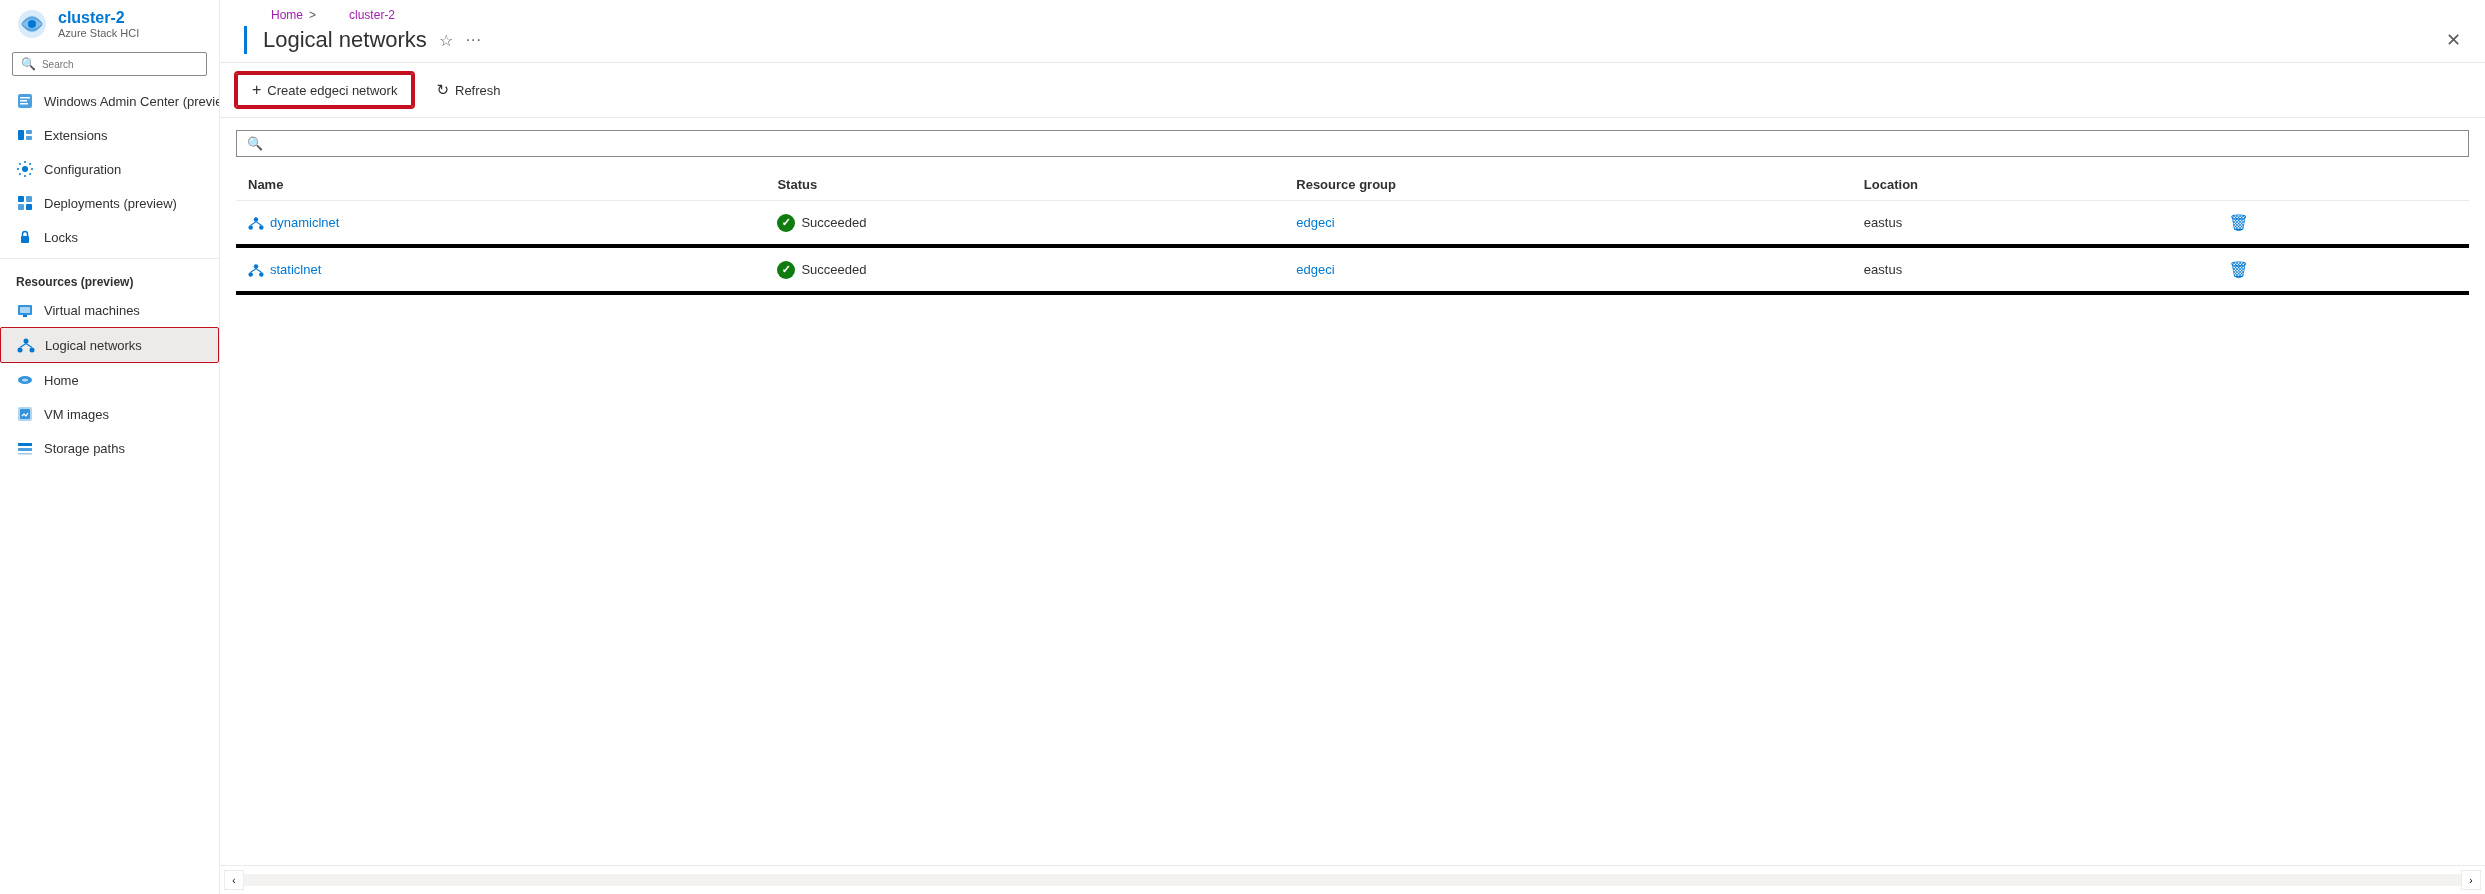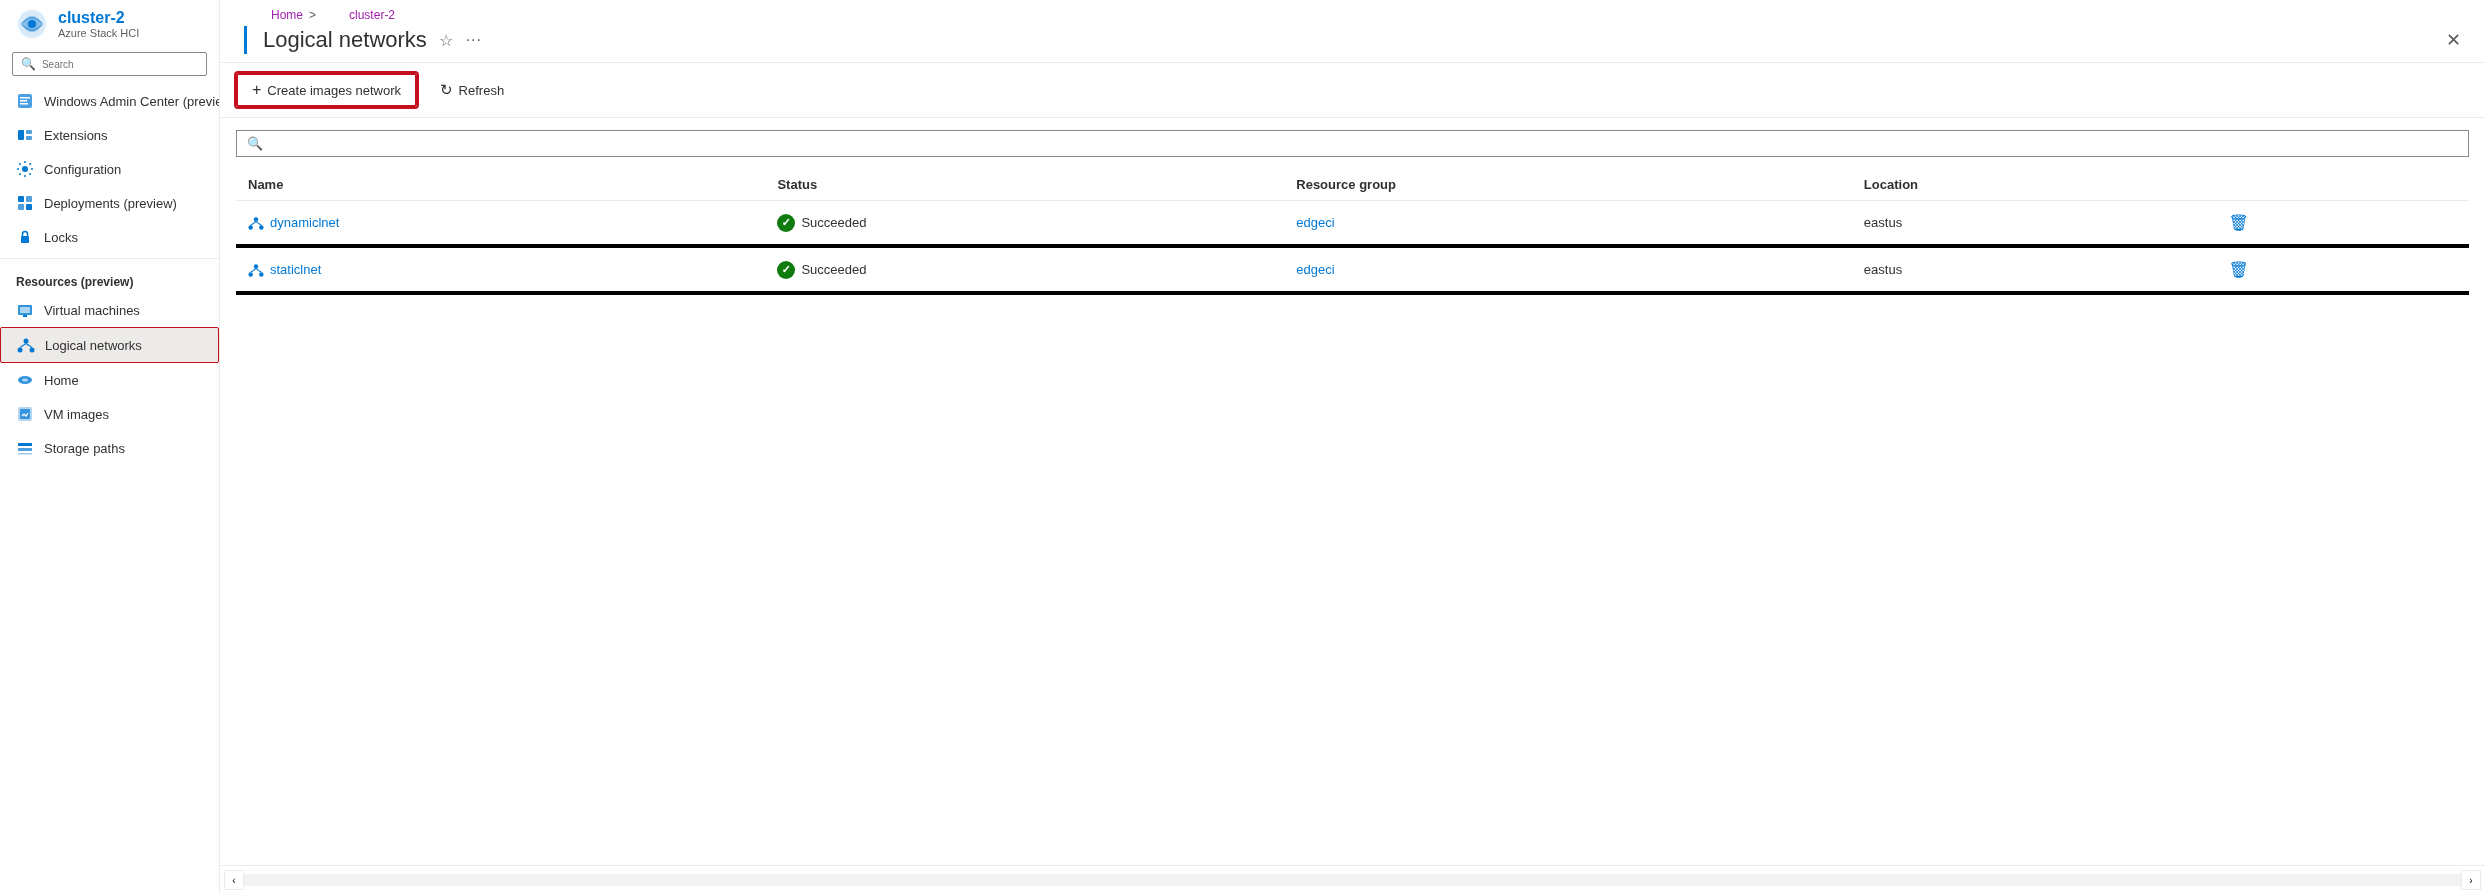--- a/index.html
+++ b/index.html
@@ -193,21 +193,21 @@
         <h1 class="page-title">Logical networks</h1>
         <span class="star-icon">☆</span>
         <span class="ellipsis-icon">···</span>
       </div>
       <span class="close-icon">✕</span>
     </div>
 
     <div class="toolbar">
       <button class="btn-create">
         <span style="font-size:16px; font-weight:300;">+</span>
-        <span>Create images network</span>
+        <span>Create edgeci network</span>
       </button>
       <button class="btn-refresh">
         <span style="font-size:15px;">↻</span>
         <span>Refresh</span>
       </button>
     </div>
 
     <div class="table-area">
       <div class="table-search">
         <span style="color:#605e5c; font-size:13px;">🔍</span>

